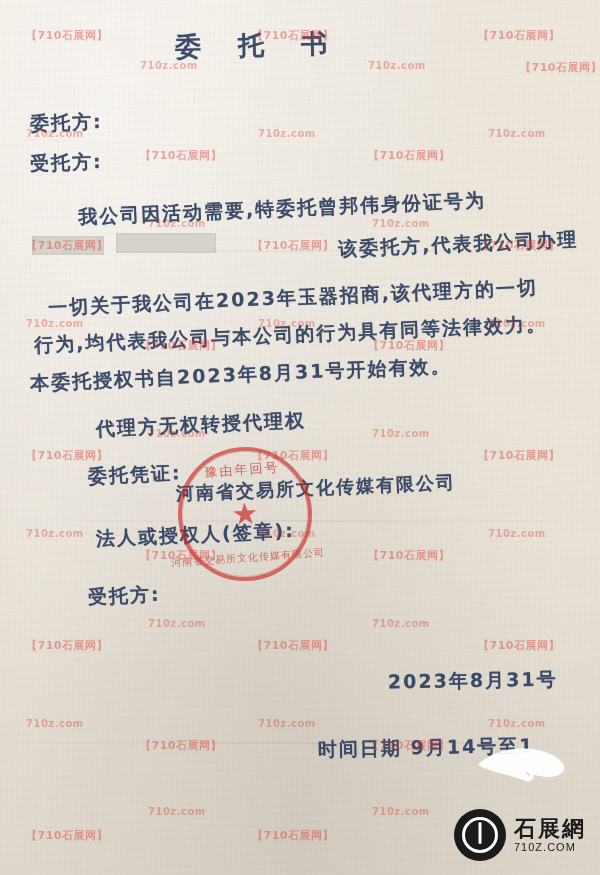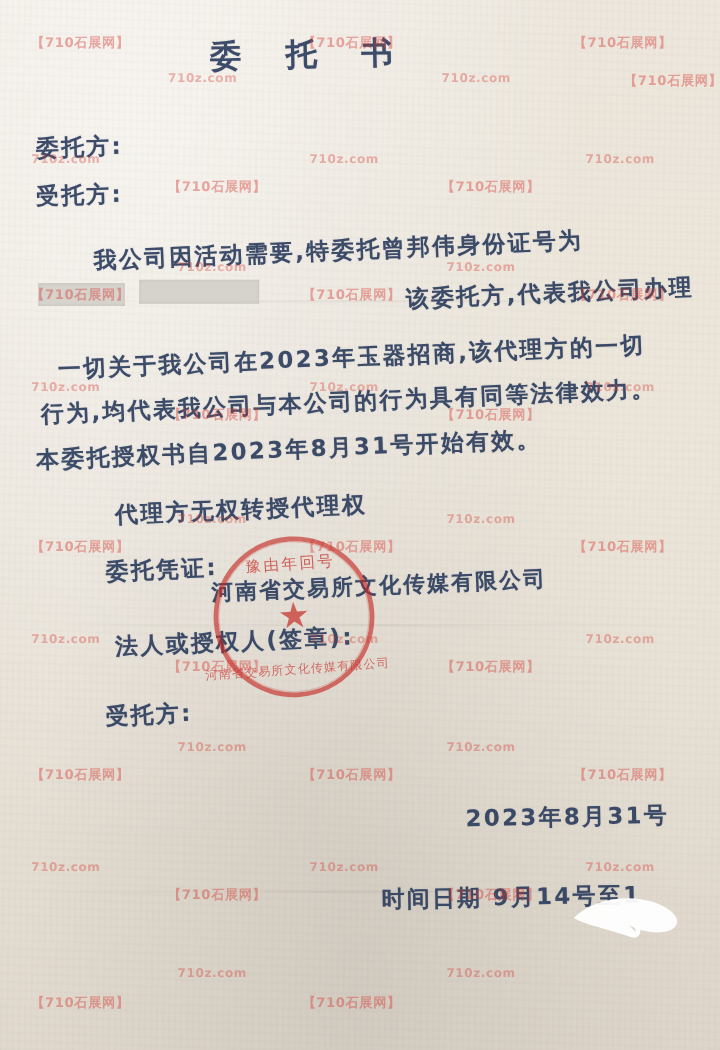--- a/index.html
+++ b/index.html
@@ -287,13 +287,22 @@
   <div class="wm" style="left:26px; top:828px;">【710石展网】</div>
   <div class="wm small" style="left:148px; top:806px;">710z.com</div>
   <div class="wm" style="left:252px; top:828px;">【710石展网】</div>
   <div class="wm small" style="left:372px; top:806px;">710z.com</div>
 
   <svg id="brush" viewBox="0 0 96 44">
     <path d="M2 26 C 20 8, 52 6, 72 14 C 86 20, 92 28, 86 34 C 78 41, 60 38, 48 32 C 60 42, 54 44, 44 40 C 30 35, 12 32, 2 26 Z" fill="#ffffff" opacity="0.95"></path>
     <path d="M52 30 C 58 36, 56 42, 50 40" fill="none" stroke="#ffffff" stroke-width="4" stroke-linecap="round" opacity="0.95"></path>
   </svg>
 
+  <div id="logo">
+    <div class="mark">
+      <div class="inner"></div>
+    </div>
+    <div class="txt">
+      <div class="cn">石展網</div>
+      <div class="en">710Z.COM</div>
+    </div>
+  </div>
 </div>
 
 </body></html>

